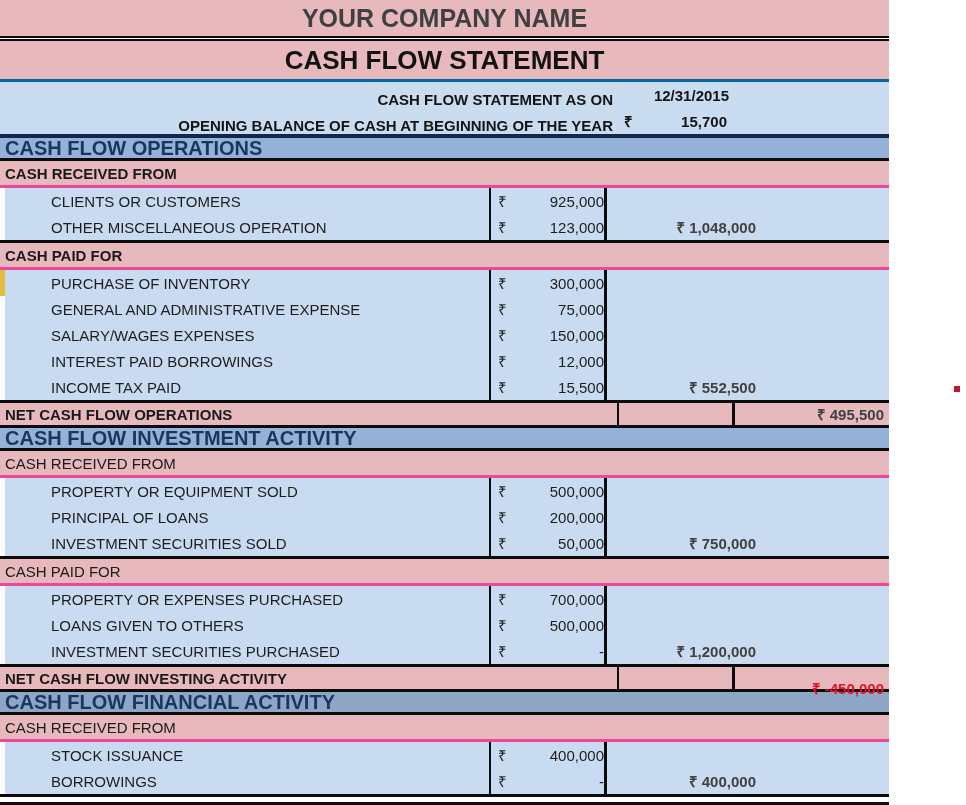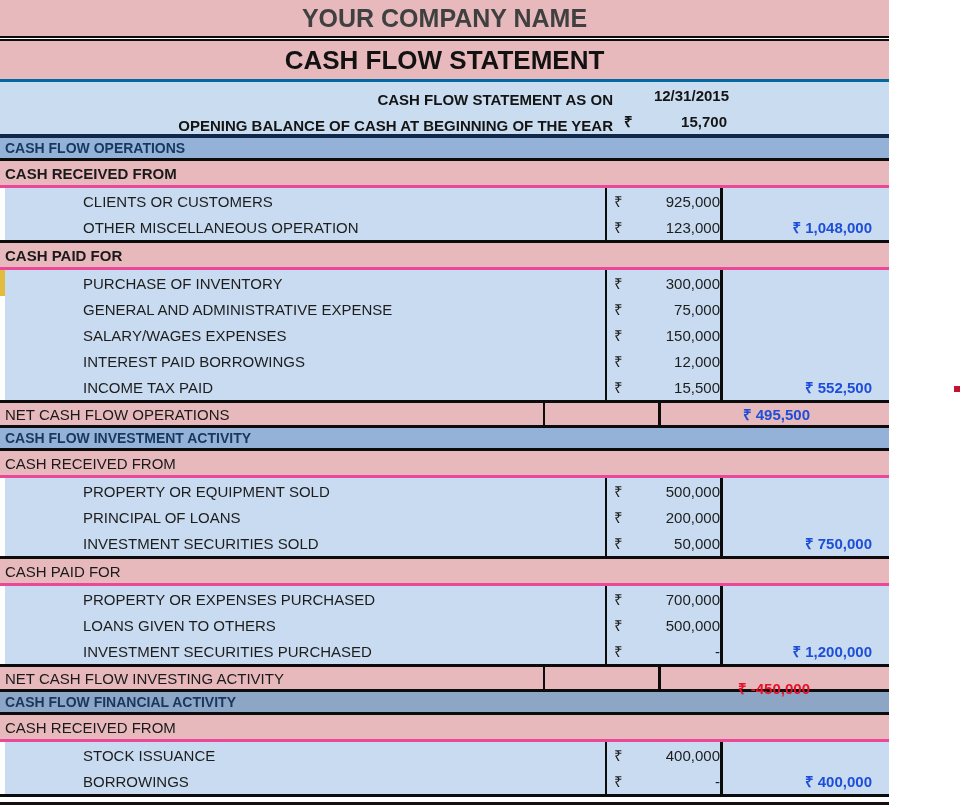--- a/index.html
+++ b/index.html
@@ -38,60 +38,60 @@
   .info-value .date{width:100%;text-align:right;padding-right:6px;}
   .info-value .cur{padding-left:7px;}
   .info-value .num{flex:1;text-align:right;padding-right:8px;}
   .info-divider{height:4px;background:#10294a;}
 
   
   .sec-header{
     height:23px;background:var(--blue);
     display:flex;align-items:center;
     padding-left:5px;box-sizing:border-box;
-    font-size:14px;font-weight:bold;color:var(--navy);
+    font-size:20px;font-weight:bold;color:var(--navy);
     border-bottom:3px solid #0c0c0c;
   }
   .sec-header.muted{background:var(--bluemuted);}
   .sub-header{
     height:27px;background:var(--pink);
     display:flex;align-items:center;
     padding-left:5px;box-sizing:border-box;
     font-size:15px;color:#1a1a1a;
     border-bottom:3px solid #ec4899;
   }
   .sub-header.bold{font-weight:bold;}
   .group{border-bottom:3px solid #0c0c0c;}
   .data-row{
     height:26px;background:var(--rowblue);
     display:flex;align-items:stretch;
     font-size:15px;color:#1d1d1d;
   }
   .strip{width:5px;background:#fdfdfd;}
   .strip.yellow{background:var(--yellow);}
-  .lbl{width:600px;display:flex;align-items:center;padding-left:78px;box-sizing:border-box;}
+  .lbl{width:484px;display:flex;align-items:center;padding-left:46px;box-sizing:border-box;}
   .amt{
     width:118px;display:flex;align-items:center;box-sizing:border-box;
     border-left:2px solid #0c0c0c;border-right:3px solid #0c0c0c;
   }
   .amt .cur{padding-left:7px;}
   .amt .num{flex:1;text-align:right;}
   .tot{
     width:154px;display:flex;align-items:center;justify-content:flex-end;
     padding-right:5px;box-sizing:border-box;
-    font-weight:bold;color:#1d4ed8;
+    font-weight:bold;color:#404040;
   }
   .tot.neg{color:var(--negred);margin-top:20px;}
   .net-row{
     height:22px;background:var(--pink);
     display:flex;align-items:stretch;
     font-size:15px;color:#1a1a1a;
     border-bottom:3px solid #0c0c0c;
   }
-  .net-row .lbl{padding-left:5px;width:543px;}
+  .net-row .lbl{padding-left:5px;width:617px;font-weight:bold;}
   .bottom-line{position:absolute;left:0;top:802px;width:889px;height:3px;background:#1a0a12;}
   .red-dot{position:absolute;width:6px;height:6px;}
 </style>
 </head>
 <body>
 
 <div class="sheet" style="--pink: #e7b9bc; --blue: #94b2d8; --bluemuted: #8da6c6; --rowblue: #c9dbf0; --infoblue: #cadcf0; --navy: #17375e; --negred: #e8112a; --yellow: #e2bc3f;">
   <div class="tbl">
 
     <div class="row-company">

